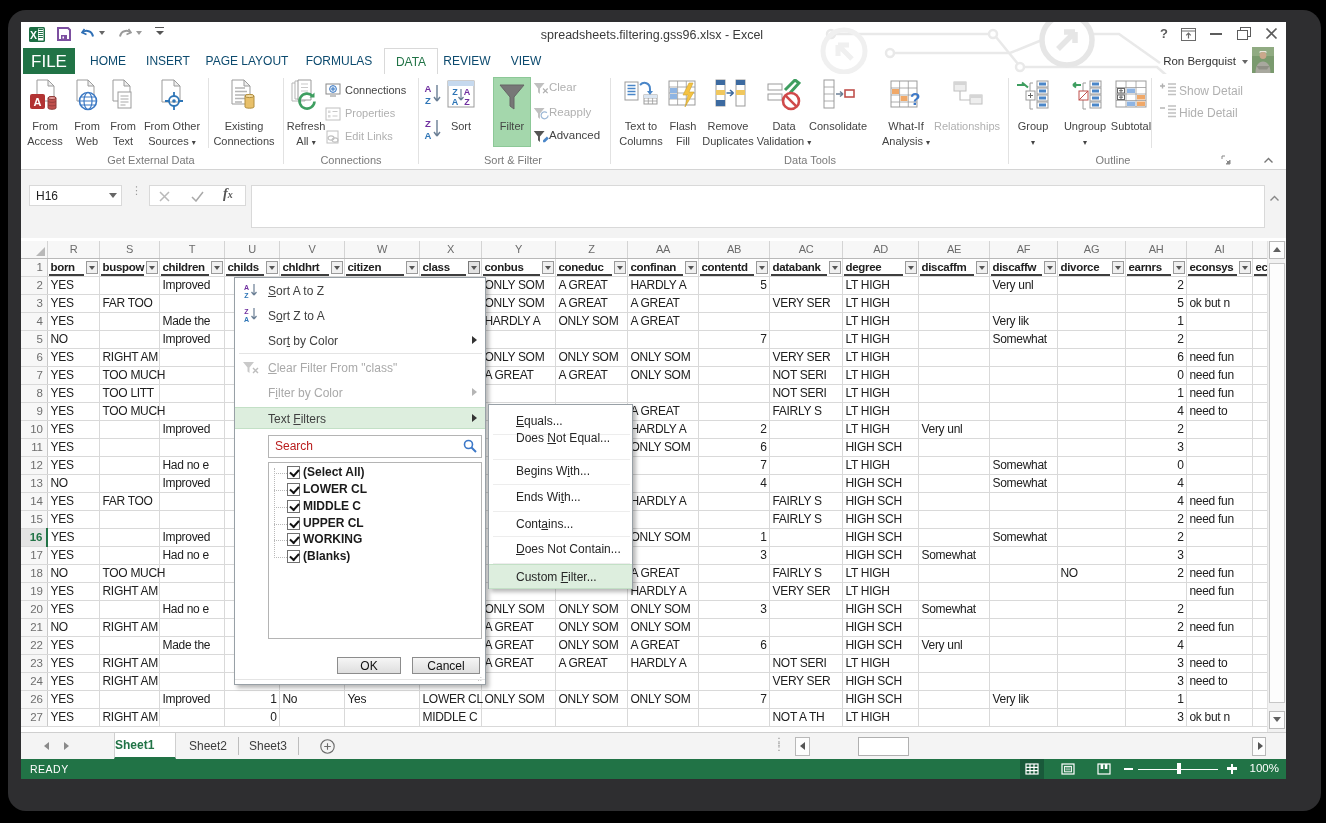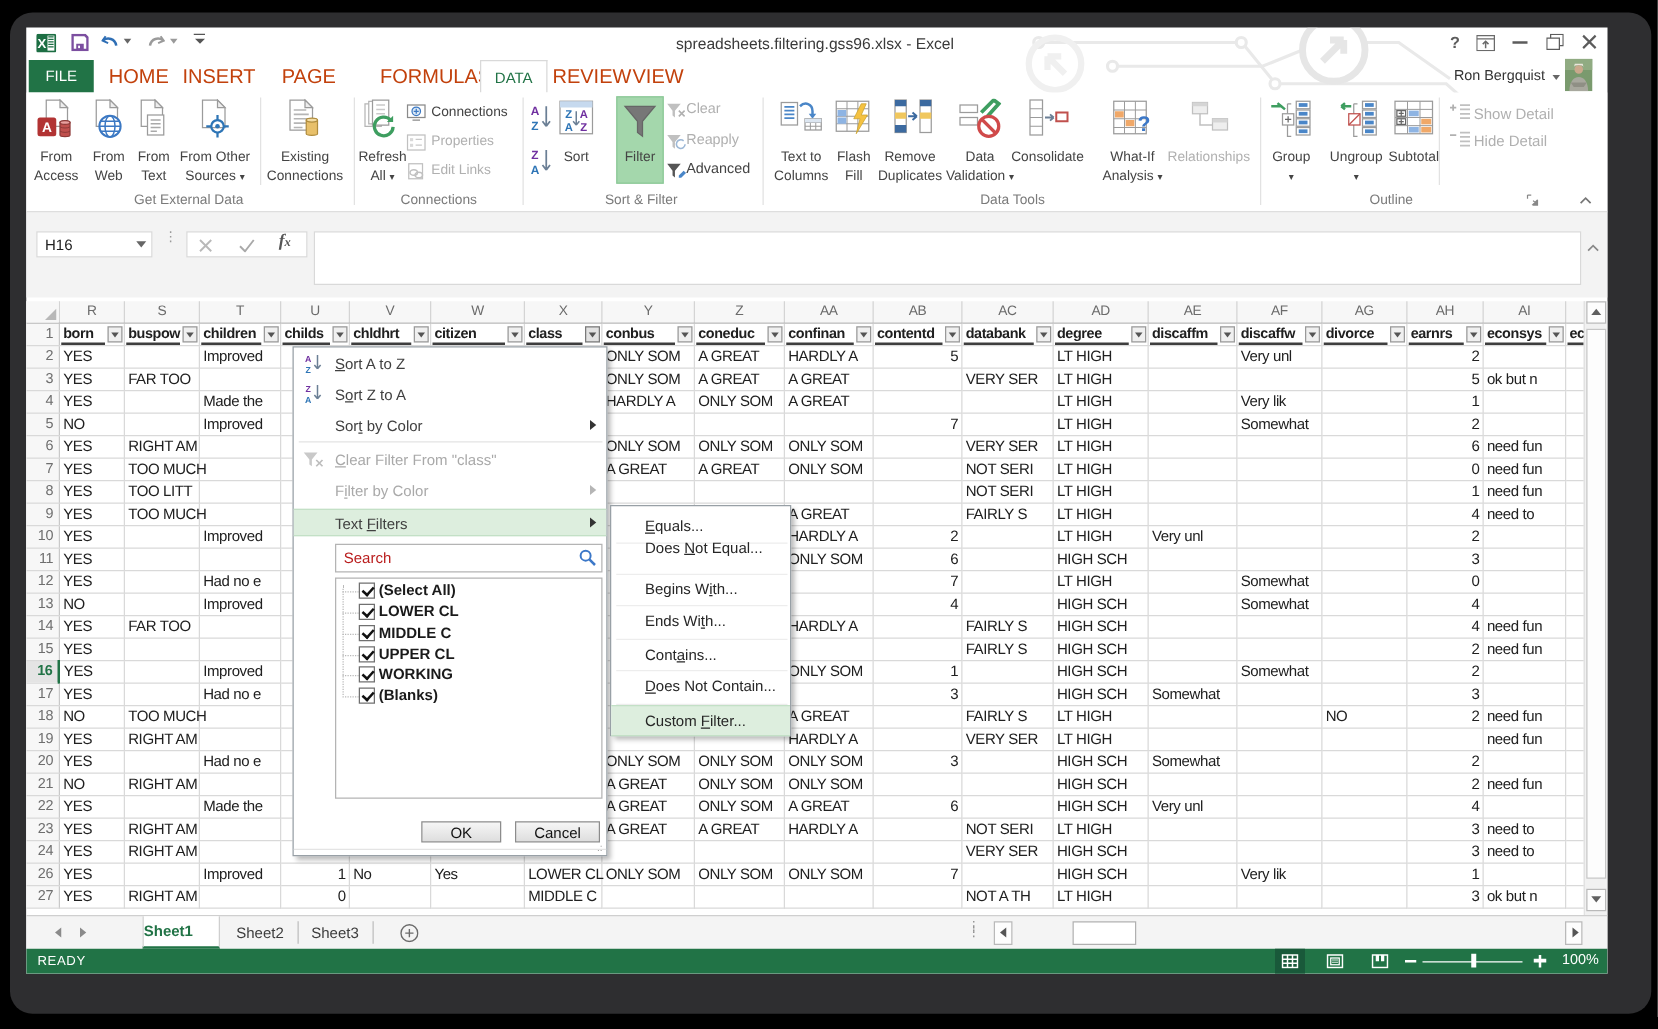--- a/index.html
+++ b/index.html
@@ -5,22 +5,22 @@
 html,body{width:1326px;height:823px;background:#000;overflow:hidden;font-family:"Liberation Sans",sans-serif}
 .ab{position:absolute}
 #frame{position:absolute;left:8px;top:10px;width:1313px;height:801px;background:#2e2e30;border-radius:18px}
 #win{position:absolute;left:21px;top:22px;width:1265px;height:757px;background:#fff;overflow:hidden}
 
 #title{position:absolute;left:0;top:0;width:1265px;height:26px}
 #ttext{position:absolute;top:6px;left:431px;width:400px;text-align:center;font-size:12.5px;color:#3a3a3a}
 .wbtn{position:absolute;top:0;height:24px;width:26px;text-align:center;color:#5c5c5c;font-size:13px;line-height:24px}
 
 #tabrow{position:absolute;left:0;top:26px;width:1265px;height:26px;background:transparent}
-.rtab{position:absolute;top:0;height:26px;line-height:27px;font-size:16px;color:#c2410c;text-align:center}
-#filetab{position:absolute;left:2px;top:0;width:52px;height:26px;background:#217346;color:#fff;font-size:12px;text-align:center;line-height:27px}
+.rtab{position:absolute;top:0;height:26px;line-height:27px;font-size:12px;color:#0c4a6e;text-align:center}
+#filetab{position:absolute;left:2px;top:0;width:52px;height:26px;background:#217346;color:#fff;font-size:17px;text-align:center;line-height:27px}
 #datatab{position:absolute;left:363px;top:0;width:54px;height:26px;background:#fff;border:1px solid #d9d9d9;border-bottom:none;color:#217346;font-size:12px;text-align:center;line-height:27px}
 
 #ribbon{position:absolute;left:0;top:52px;width:1265px;height:96px;background:#fff;border-bottom:1px solid #d4d4d4}
 .gsep{position:absolute;top:4px;height:86px;width:1px;background:#e2e2e2}
 .glabel{position:absolute;top:80px;font-size:11px;color:#7a7a7a;text-align:center;white-space:nowrap}
 .blabel{position:absolute;font-size:11px;color:#444;text-align:center;white-space:nowrap;line-height:15px}
 .slabel{position:absolute;font-size:11px;color:#444;white-space:nowrap}
 .gray{color:#b0b0b0}
 
 #fbar{position:absolute;left:0;top:148px;width:1265px;height:68px;background:#f3f3f3}

